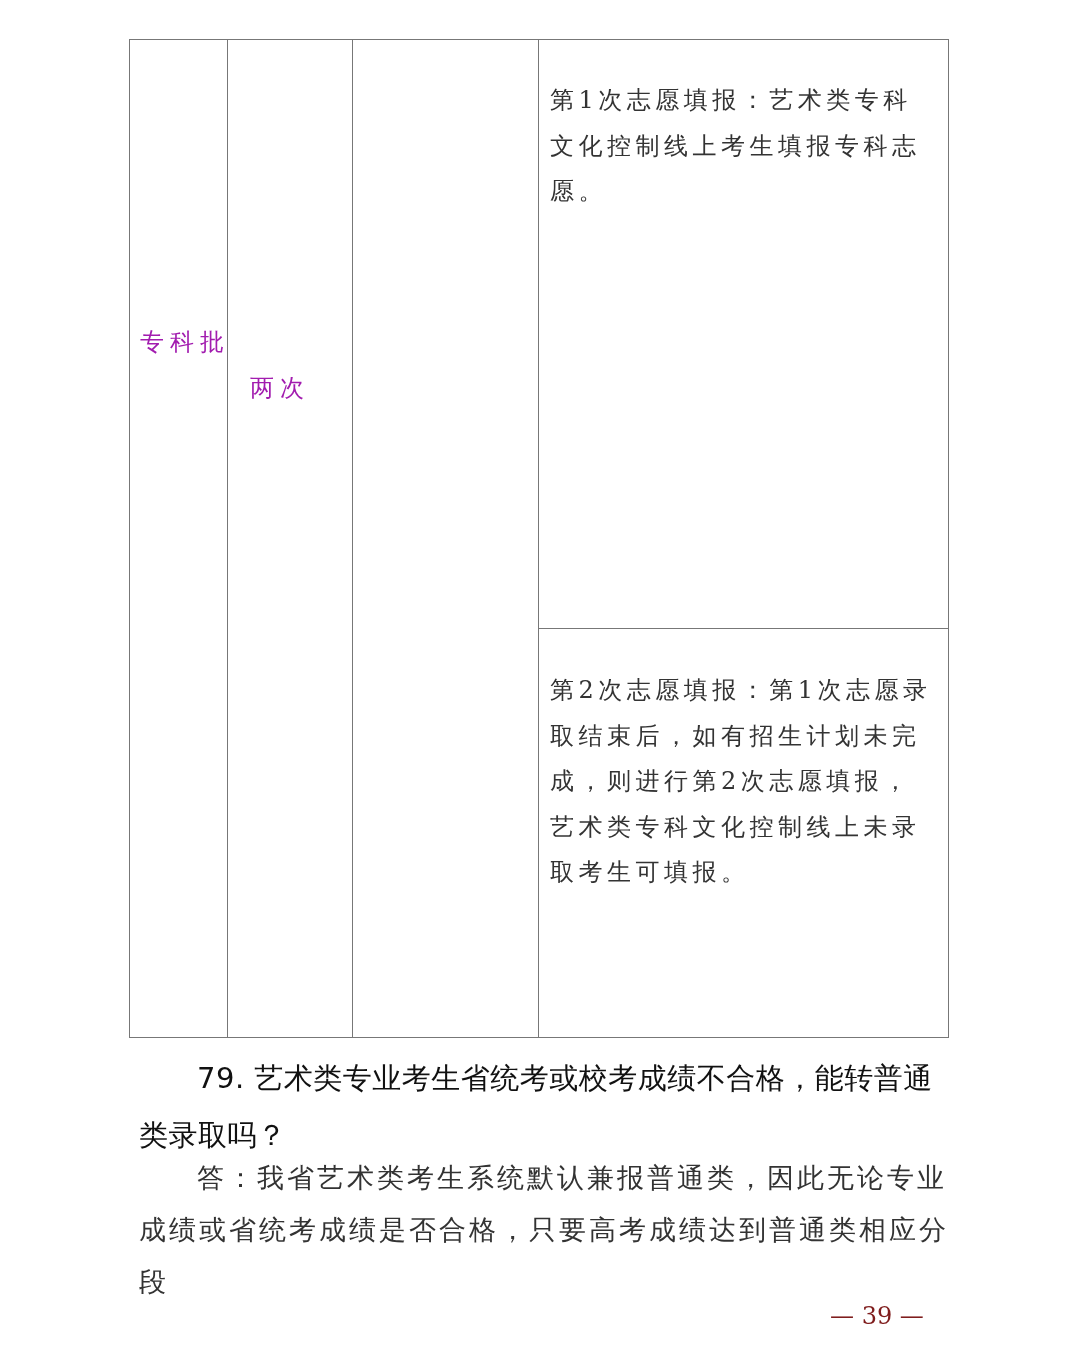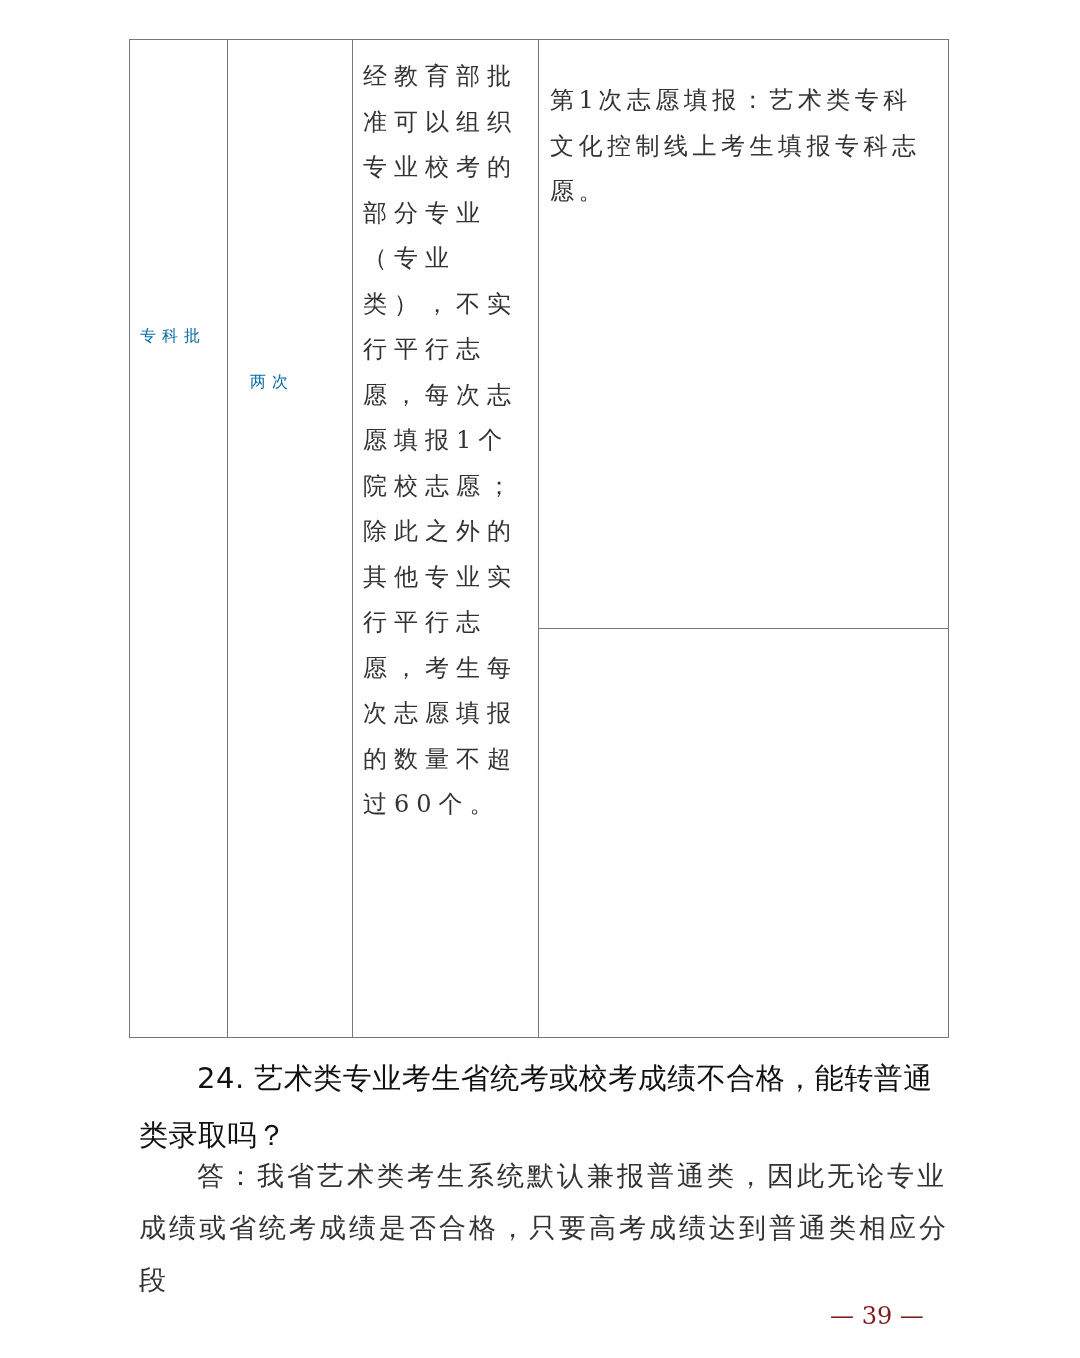--- a/index.html
+++ b/index.html
@@ -2,42 +2,42 @@
 <html><head>
 <meta charset="utf-8">
 <style>
   html, body { margin: 0; padding: 0; background: #ffffff; }
   body { width: 1080px; height: 1358px; position: relative; overflow: hidden;
          font-family: "DejaVu Serif", "Liberation Serif", serif; color: #222; }
   .table { position: absolute; left: 129px; top: 39px; width: 820px; height: 999px;
            border: 1.5px solid #777; box-sizing: border-box; }
   .vline { position: absolute; top: 0; bottom: 0; width: 0; border-left: 1.5px solid #777; }
   .hline { position: absolute; height: 0; border-top: 1.5px solid #777; }
-  .cell-text { position: absolute; font-size: 16px; letter-spacing: 6px; color: #0369a1; }
+  .cell-text { position: absolute; font-size: 24px; letter-spacing: 6px; color: #a21caf; }
   .col3 { position: absolute; left: 233px; top: 14px; width: 176px;
           font-size: 24px; line-height: 45.5px; letter-spacing: 7px; color: #333; word-break: break-all; }
   .col4 { position: absolute; left: 420px; width: 386px; font-size: 24px;
           line-height: 45.5px; letter-spacing: 4.5px; color: #333; word-break: break-all; margin-top: 32px; }
   .question { position: absolute; left: 139px; top: 1050px; width: 810px;
               font-family: "DejaVu Sans", "Liberation Sans", sans-serif;
               font-size: 29px; line-height: 57px; color: #111; text-indent: 58px; letter-spacing: 0.5px; }
   .answer { position: absolute; left: 139px; top: 1152px; width: 810px;
-            font-size: 27px; line-height: 52px; color: #333; text-indent: 58px; letter-spacing: 3px; font-family: Liberation Mono, monospace; }
+            font-size: 27px; line-height: 52px; color: #333; text-indent: 58px; letter-spacing: 3px; }
   .page-num { position: absolute; left: 830px; top: 1302px; font-size: 24px; color: #7f1d1d; }
 </style>
 </head>
 <body>
 
 <div class="table">
   <div class="vline" style="left:97px"></div>
   <div class="vline" style="left:222px"></div>
   <div class="vline" style="left:408px"></div>
   <div class="hline" style="left:408px; right:0; top:588px"></div>
 
   <div class="cell-text" style="left:10px; top:286px">专科批</div>
   <div class="cell-text" style="left:120px; top:332px">两次</div>
-  <div class="col3">经教育部批准可以组织专业校考的部分专业（专业类），不实行平行志愿，每次志愿填报1个院校志愿；除此之外的其他专业实行平行志愿，考生每次志愿填报的数量不超过60个。</div>
   <div class="col4" style="top:6px">第1次志愿填报：艺术类专科文化控制线上考生填报专科志愿。</div>
+  <div class="col4" style="top:596px">第2次志愿填报：第1次志愿录取结束后，如有招生计划未完成，则进行第2次志愿填报，艺术类专科文化控制线上未录取考生可填报。</div>
 </div>
 
-<div class="question">24. 艺术类专业考生省统考或校考成绩不合格，能转普通类录取吗？</div>
+<div class="question">79. 艺术类专业考生省统考或校考成绩不合格，能转普通类录取吗？</div>
 <div class="answer">答：我省艺术类考生系统默认兼报普通类，因此无论专业成绩或省统考成绩是否合格，只要高考成绩达到普通类相应分段</div>
 <div class="page-num">— 39 —</div>
 
 </body></html>

